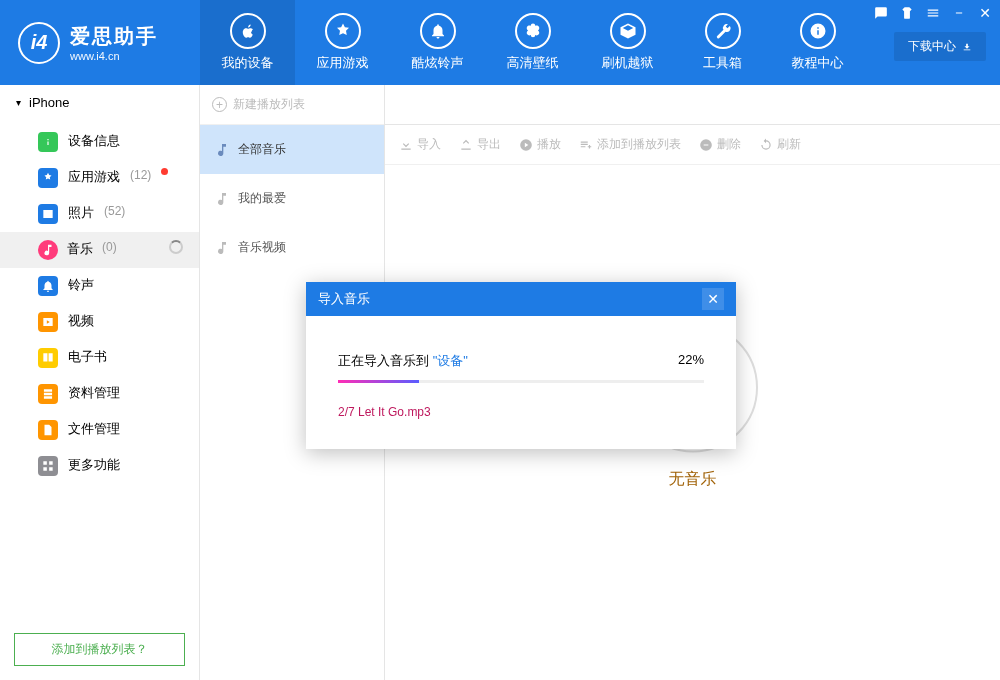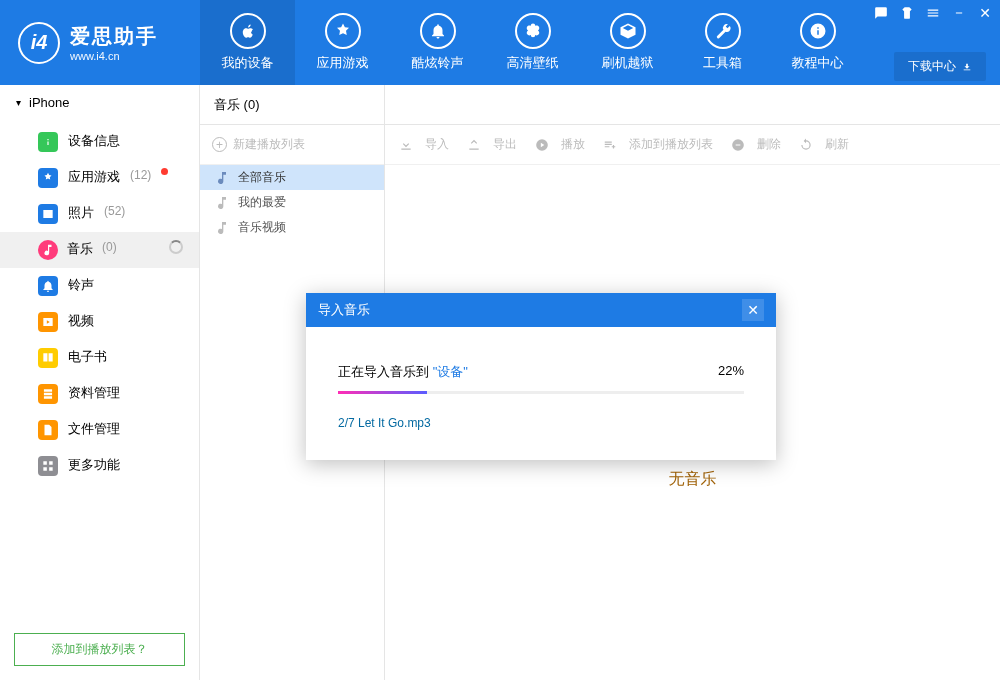--- a/index.html
+++ b/index.html
@@ -12,21 +12,21 @@
 .logo-text { margin-left: 10px; }
 .logo-title { font-size: 20px; font-weight: bold; letter-spacing: 2px; }
 .logo-sub { font-size: 11px; opacity: .95; }
 .nav { display: flex; flex: 1; }
 .nav-item { width: 95px; display: flex; flex-direction: column; align-items: center; justify-content: center; cursor: pointer; font-size: 13px; }
 .nav-item.active { background: #1a6ecd; }
 .nav-icon { width: 36px; height: 36px; border: 2px solid #fff; border-radius: 50%; display: flex; align-items: center; justify-content: center; margin-bottom: 5px; }
 .nav-icon svg { width: 18px; height: 18px; fill: #fff; }
 .win-controls { position: absolute; top: 4px; right: 6px; display: flex; gap: 8px; align-items: center; }
 .win-btn { width: 18px; height: 18px; display: flex; align-items: center; justify-content: center; cursor: pointer; color: #fff; font-size: 14px; }
-.download-center { position: absolute; top: 52px; right: 14px; background: #1a6ecd; color: #fff; font-size: 12px; padding: 6px 14px; border-radius: 2px; cursor: pointer; display:flex; align-items:center; gap:6px;}
+.download-center { position: absolute; top: 32px; right: 14px; background: #1a6ecd; color: #fff; font-size: 12px; padding: 6px 14px; border-radius: 2px; cursor: pointer; display:flex; align-items:center; gap:6px;}
 
 
 .body-wrap { display: flex; height: calc(680px - 85px); }
 .sidebar { width: 200px; border-right: 1px solid #e5e5e5; display: flex; flex-direction: column; position: relative; }
 .device-header { padding: 10px 16px; font-size: 13px; display: flex; align-items: center; gap: 8px; cursor: pointer; }
 .chev { font-size: 10px; }
 .side-list { padding-top: 4px; }
 .side-item { display: flex; padding: 8px 16px 8px 38px; font-size: 13px; cursor: pointer; gap: 10px; position: relative; }
 .side-item.active { background: #f0f0f0; gap: 9px; }
 .side-icon { width: 20px; height: 20px; border-radius: 4px; display: flex; align-items: center; justify-content: center; flex-shrink:0;}
@@ -34,45 +34,45 @@
 .count { color: #999; font-size: 12px; }
 .red-dot { width: 7px; height: 7px; background: #ff3b30; border-radius: 50%; }
 .spinner { position: absolute; right: 16px; width: 14px; height: 14px; border: 2px solid #ccc; border-top-color: #888; border-radius: 50%; }
 .help-link { position: absolute; bottom: 14px; left: 14px; right: 14px; border: 1px solid #4caf50; color: #4caf50; font-size: 12px; text-align: center; padding: 7px 0; cursor: pointer; }
 
 
 .mid { width: 185px; border-right: 1px solid #e5e5e5; }
 .tab-row { height: 40px; border-bottom: 1px solid #e5e5e5; display: flex; align-items: center; padding: 0 14px; font-size: 13px; }
 .action-row { height: 40px; display: flex; align-items: center; padding: 0 12px; color: #bbb; font-size: 12px; gap: 6px; border-bottom: 1px solid #f0f0f0; }
 .plus-circ { width: 15px; height: 15px; border: 1.5px solid #bbb; border-radius: 50%; display: flex; align-items: center; justify-content: center; font-size: 12px; line-height: 1;}
-.cat-item { display: flex; align-items: center; gap: 8px; padding: 4px 14px; font-size: 12px; cursor: pointer; color: #555; }
+.cat-item { display: flex; align-items: center; gap: 8px; padding: 16px 14px; font-size: 12px; cursor: pointer; color: #555; }
 .cat-item.active { background: #cfe4fb; color: #333; }
 .cat-icon { width: 16px; height: 16px; display: flex; align-items: center; justify-content: center; }
 
 
 .main { flex: 1; position: relative; }
 .main .tab-row { border-bottom: 1px solid #e5e5e5; height: 40px; }
 .toolbar { height: 40px; display: flex; align-items: center; gap: 18px; padding: 0 14px; color: #bbb; font-size: 12px; border-bottom: 1px solid #f0f0f0; }
-.tool-btn { display: flex; align-items: center; gap: 12px; cursor: default; }
+.tool-btn { display: flex; align-items: center; gap: 4px; cursor: default; }
 .tool-btn svg { width:14px; height:14px; fill:#bbb;}
 .empty-state { position: absolute; left: 50%; top: 54%; transform: translate(-50%,-50%); text-align: center; color: #aaa; }
 .empty-circle { width: 130px; height: 130px; border: 2px solid #ddd; border-radius: 50%; margin: 0 auto 16px; display: flex; align-items: center; justify-content: center; }
 .empty-circle svg { width: 54px; height: 54px; fill: #ddd; }
 .empty-text { font-size: 16px; color: #a16207; }
 
 
-.dialog { position: absolute; left: 306px; top: 293px; width: 470px; background: #fff; box-shadow: 0 4px 20px rgba(0,0,0,.25); }
+.dialog { position: absolute; left: 306px; top: 282px; width: 430px; background: #fff; box-shadow: 0 4px 20px rgba(0,0,0,.25); }
 .dialog-head { background: #1e7be4; color: #fff; height: 34px; display: flex; align-items: center; justify-content: space-between; padding: 0 12px; font-size: 13px; }
 .dialog-close { width: 22px; height: 22px; background: rgba(255,255,255,.15); display: flex; align-items: center; justify-content: center; cursor: pointer; font-size: 14px; }
 .dialog-body { padding: 36px 32px 30px; }
 .prog-row { display: flex; justify-content: space-between; font-size: 13px; margin-bottom: 10px; }
 .dev-link { color: #1e7be4; }
 .prog-bar { height: 3px; background: #eee; position: relative; margin-bottom: 22px; }
 .prog-grad { position: absolute; left: 0; top: 0; bottom: 0; width: 22%; background: linear-gradient(90deg,#ff2db5,#5a5cff); }
-.file-line { color: #0369a1; font-size: 12px; }
+.file-line { color: #be185d; font-size: 12px; }
 </style>
 </head>
 <body>
 
 <div class="header">
   <div class="logo-block">
     <div class="logo-circle">i4</div>
     <div class="logo-text">
       <div class="logo-title">爱思助手</div>
       <div class="logo-sub">www.i4.cn</div>
@@ -255,21 +255,20 @@
               <path d="M4 4h6v6H4zm10 0h6v6h-6zM4 14h6v6H4zm10 0h6v6h-6z"></path>
             </svg>
           </div>
         <span>更多功能</span>
       </div>
     </div>
     <div class="help-link">添加到播放列表？</div>
   </div>
 
   <div class="mid">
-    <div class="tab-row">音乐 (0)</div>
     <div class="action-row">
       <div class="plus-circ">+</div>
       <span>新建播放列表</span>
     </div>
     <div class="cat-item active">
       <div class="cat-icon">
           <svg viewBox="0 0 24 24" fill="#6b8bbd">
             <path d="M12 3v10.6A4 4 0 1014 17V7h4V3z"></path>
           </svg>
         </div>

